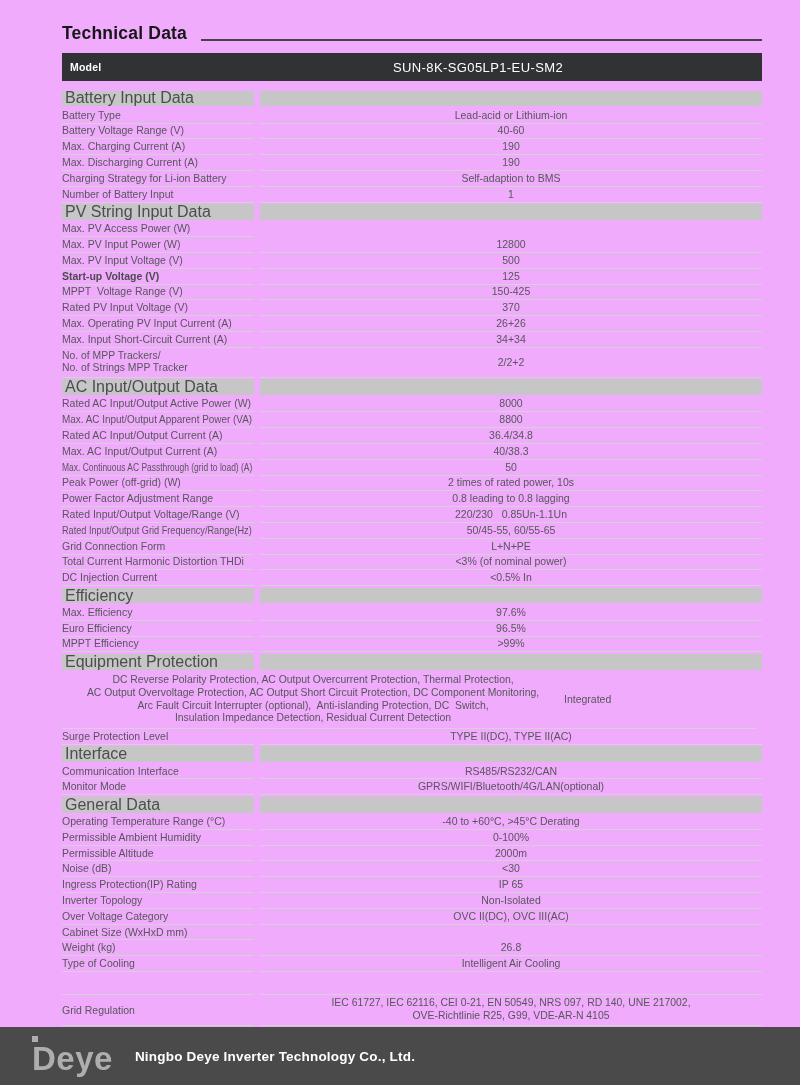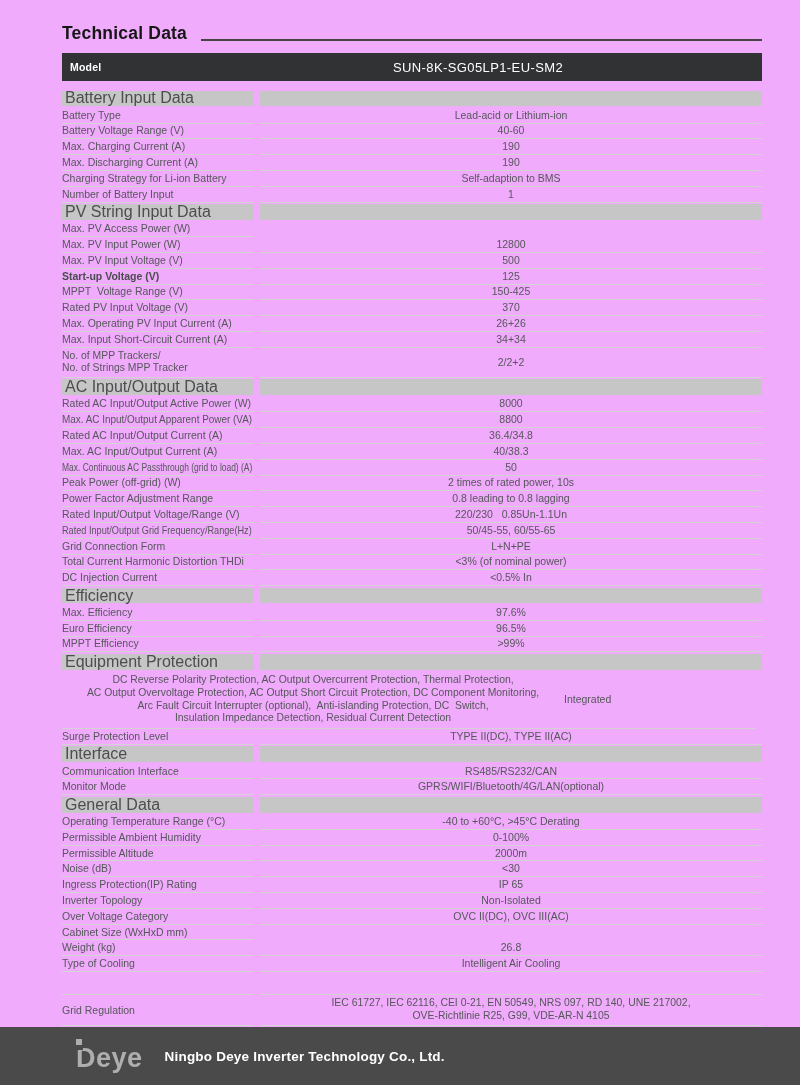--- a/index.html
+++ b/index.html
@@ -44,21 +44,21 @@
   .cell.label.multi{align-items:flex-start;}
 
   .fit{display:inline-block;white-space:nowrap;max-width:100%;}
 
   .bottom-table{margin-top:22px;}
   .bt-first .cell{border-top:1.5px solid var(--border);}
   .row.bt-grid{height:32px;}
   .row.bt-safety{height:17px;}
 
   .footer{position:absolute;left:0;bottom:0;width:800px;height:58px;background:var(--footer-bg);display:flex;align-items:center;}
-  .logo{margin-left:76px;position:relative;font-size:27px;font-weight:bold;color:var(--logo);letter-spacing:.5px;line-height:1;padding-top:5px;}
+  .logo{margin-left:32px;position:relative;font-size:33px;font-weight:bold;color:var(--logo);letter-spacing:.5px;line-height:1;padding-top:5px;}
   .logo::before{content:"";position:absolute;left:0;top:-1px;width:6px;height:6px;background:var(--logo);}
   .logo::after{content:"";position:absolute;left:0;top:7px;width:7px;height:3px;background:var(--footer-bg);}
   .company{margin-left:22px;font-size:13.5px;font-weight:bold;color:#ffffff;letter-spacing:.2px;}
 </style>
 </head>
 <body>
 
 <div class="page">
   <div class="content">
 

